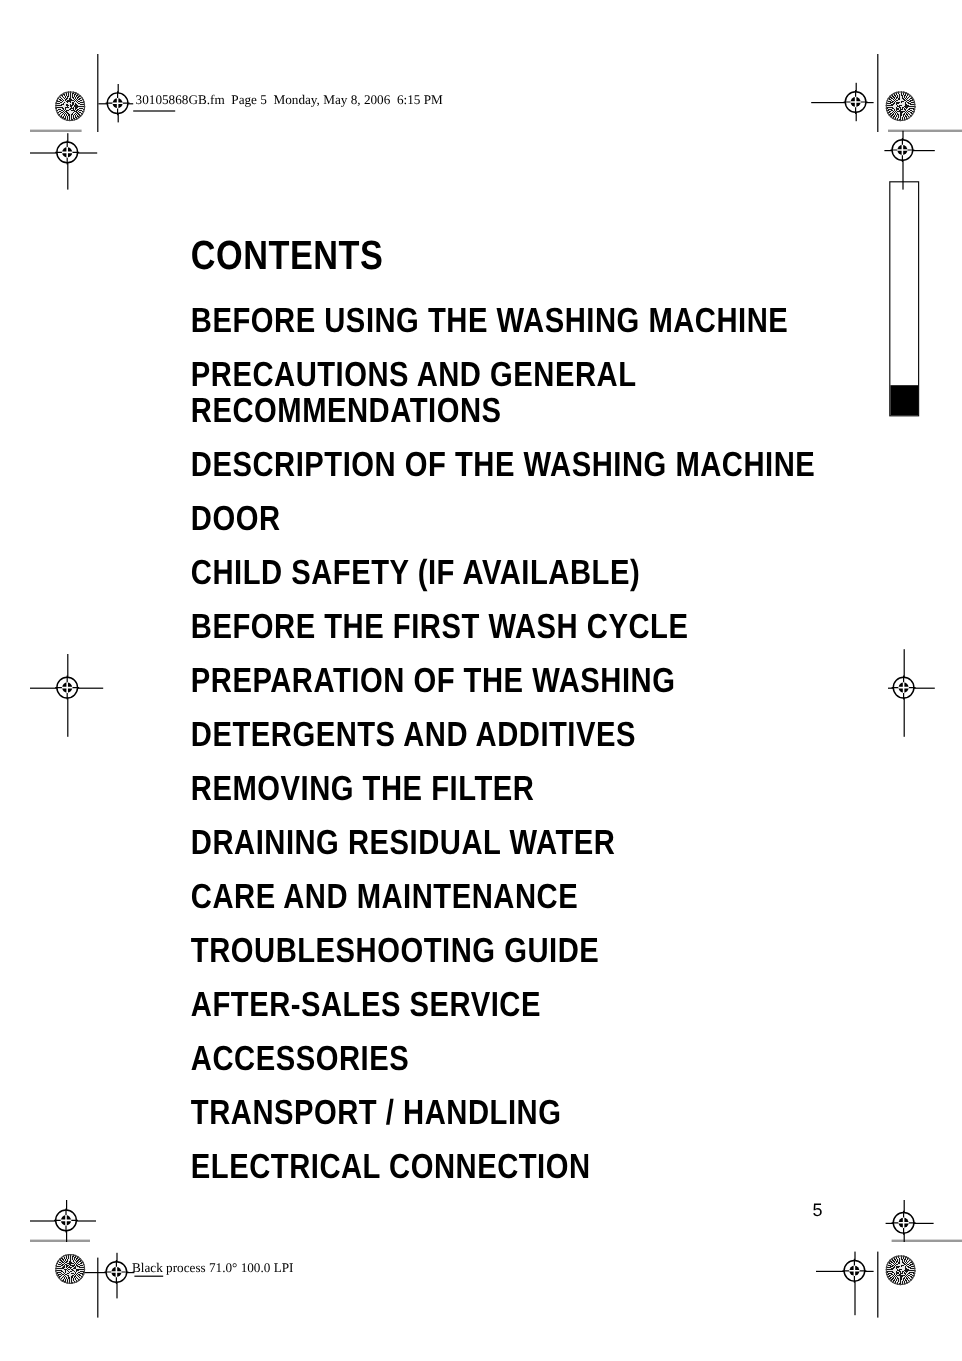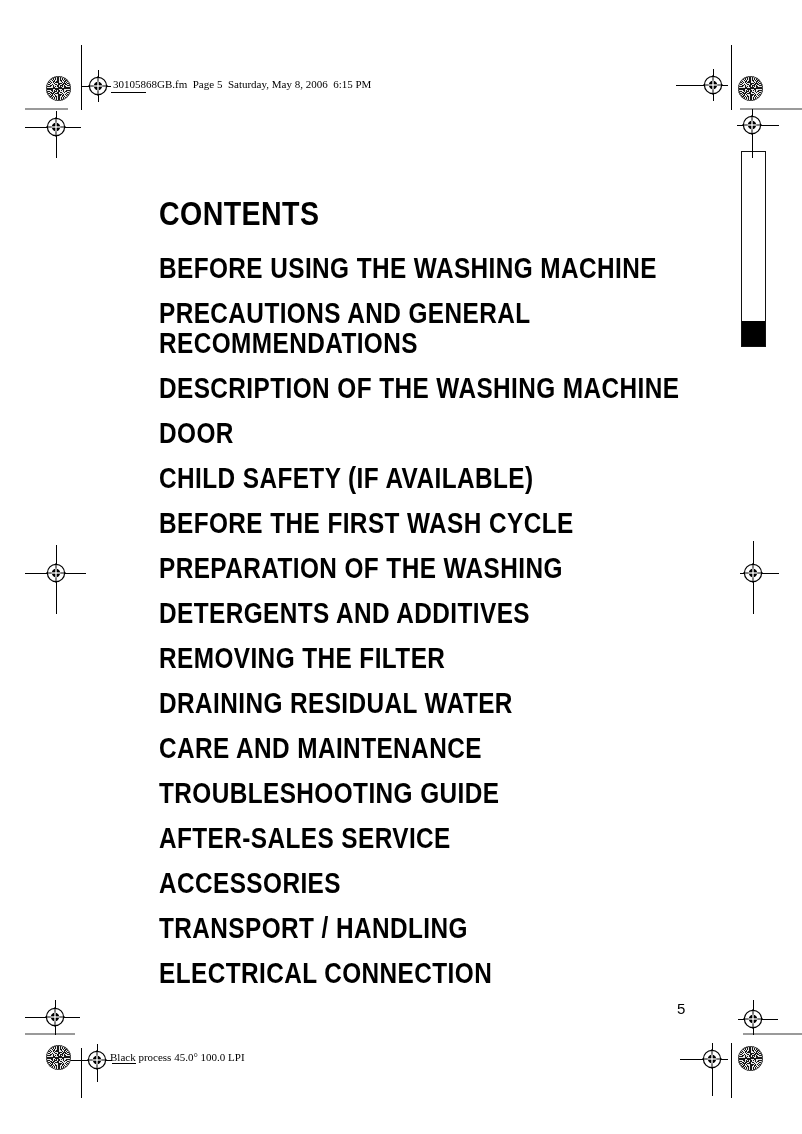--- a/index.html
+++ b/index.html
@@ -43,21 +43,21 @@
   }
   .cal-bar-black {
     position:absolute; left:0; right:0; bottom:0; height:25px; background:var(--ink);
   }
 </style>
 </head>
 <body>
 
 <div class="page">
 
-  <div class="slug header-slug">30105868GB.fm  Page 5  Saturday, May 8, 2006  6:15 PM</div>
+  <div class="slug header-slug">30105868GB.fm  Page 5  Monday, May 8, 2006  6:15 PM</div>
 
   <h1 class="doc-title">CONTENTS</h1>
 
   <div class="toc">
       <div class="toc-item">BEFORE USING THE WASHING MACHINE</div>
       <div class="toc-item">PRECAUTIONS AND GENERAL RECOMMENDATIONS</div>
       <div class="toc-item">DESCRIPTION OF THE WASHING MACHINE</div>
       <div class="toc-item">DOOR</div>
       <div class="toc-item">CHILD SAFETY (IF AVAILABLE)</div>
       <div class="toc-item">BEFORE THE FIRST WASH CYCLE</div>
@@ -68,21 +68,21 @@
       <div class="toc-item">CARE AND MAINTENANCE</div>
       <div class="toc-item">TROUBLESHOOTING GUIDE</div>
       <div class="toc-item">AFTER-SALES SERVICE</div>
       <div class="toc-item">ACCESSORIES</div>
       <div class="toc-item">TRANSPORT / HANDLING</div>
       <div class="toc-item">ELECTRICAL CONNECTION</div>
     </div>
 
   <div class="page-number">5</div>
 
-  <div class="slug footer-slug">Black process 45.0° 100.0 LPI</div>
+  <div class="slug footer-slug">Black process 71.0° 100.0 LPI</div>
 
   <div class="cal-bar">
     <div class="cal-bar-black"></div>
   </div>
 
   <div id="marks-layer">
       <div class="mark-line" style="left: 81px; top: 45px; width: 1px; height: 65px;"></div>
       <div class="mark-line" style="left: 731px; top: 45px; width: 1px; height: 65px;"></div>
       <div class="mark-line" style="left: 81px; top: 1048px; width: 1px; height: 50px;"></div>
       <div class="mark-line" style="left: 731px; top: 1043px; width: 1px; height: 55px;"></div>

